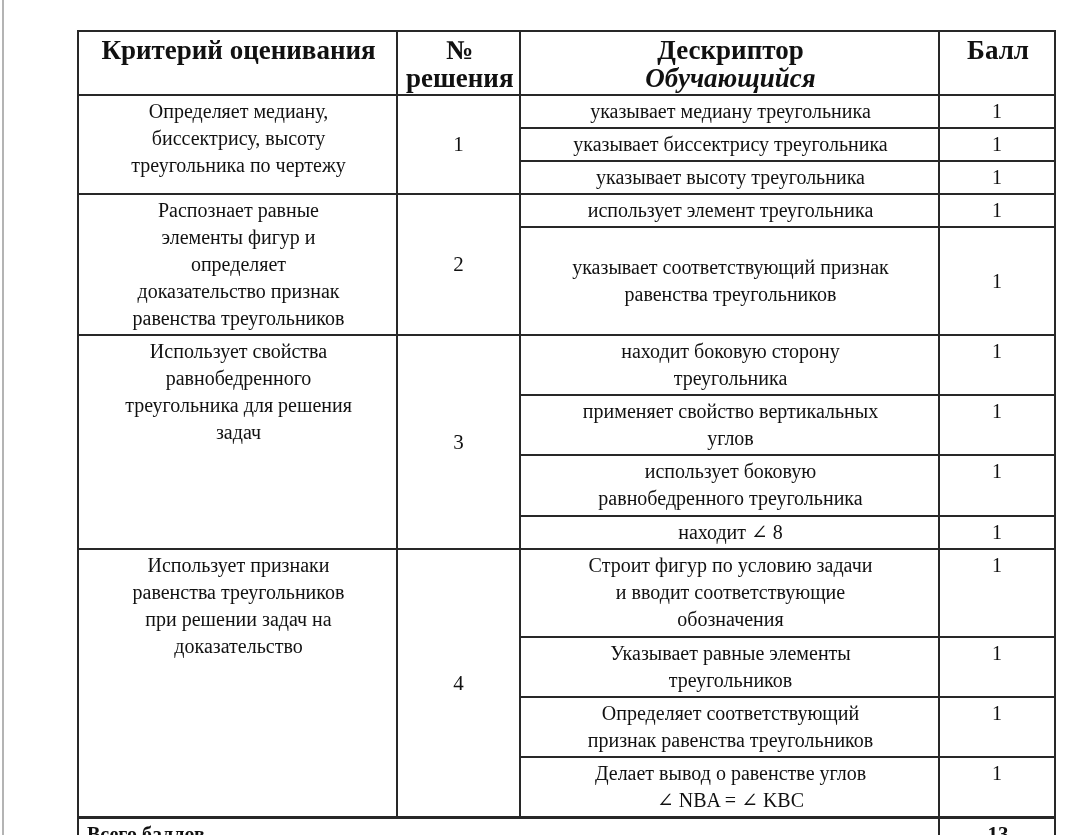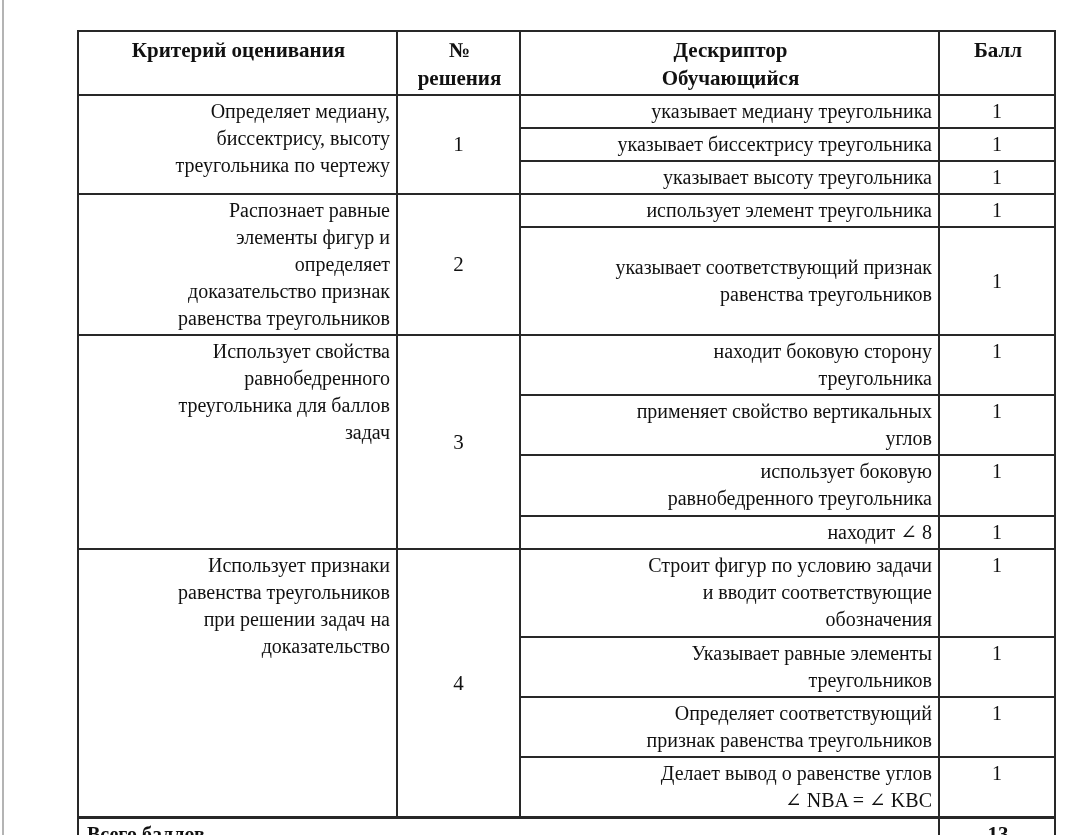--- a/index.html
+++ b/index.html
@@ -35,44 +35,45 @@
   }
   .rubric th, .rubric td {
     border: 2px solid #282828;
     padding: 2px 6px 2px 8px;
     overflow: hidden;
   }
   .rubric th {
     font-weight: bold;
     text-align: center;
     vertical-align: top;
-    font-size: 21px;
+    font-size: 27px;
     line-height: 28px;
     padding-top: 4px;
   }
   .hdr-sub-italic {
+    font-style: italic;
     display: block;
   }
   .hdr-line {
     display: block;
   }
   td.crit {
     vertical-align: top;
-    text-align: right;
+    text-align: center;
     white-space: pre-line;
   }
   td.tasknum {
     text-align: center;
     vertical-align: middle;
     font-size: 21px;
     padding: 0;
   }
   td.desc {
     vertical-align: top;
-    text-align: right;
+    text-align: center;
     white-space: pre-line;
   }
   td.score {
     text-align: center;
     vertical-align: top;
     padding-left: 2px;
     padding-right: 2px;
   }
   td.v-mid {
     vertical-align: middle;
@@ -148,21 +149,21 @@
     </tr>
     <tr style="height:108px">
       <td class="desc v-mid">указывает соответствующий признак
 равенства треугольников</td>
       <td class="score v-mid">1</td>
     </tr>
 
     <tr style="height:60px">
       <td class="crit" rowspan="4">Использует свойства
 равнобедренного
-треугольника для баллов
+треугольника для решения
 задач</td>
       <td class="tasknum" rowspan="4">3</td>
       <td class="desc">находит боковую сторону
 треугольника</td>
       <td class="score">1</td>
     </tr>
     <tr style="height:60px">
       <td class="desc">применяет свойство вертикальных
 углов</td>
       <td class="score">1</td>

